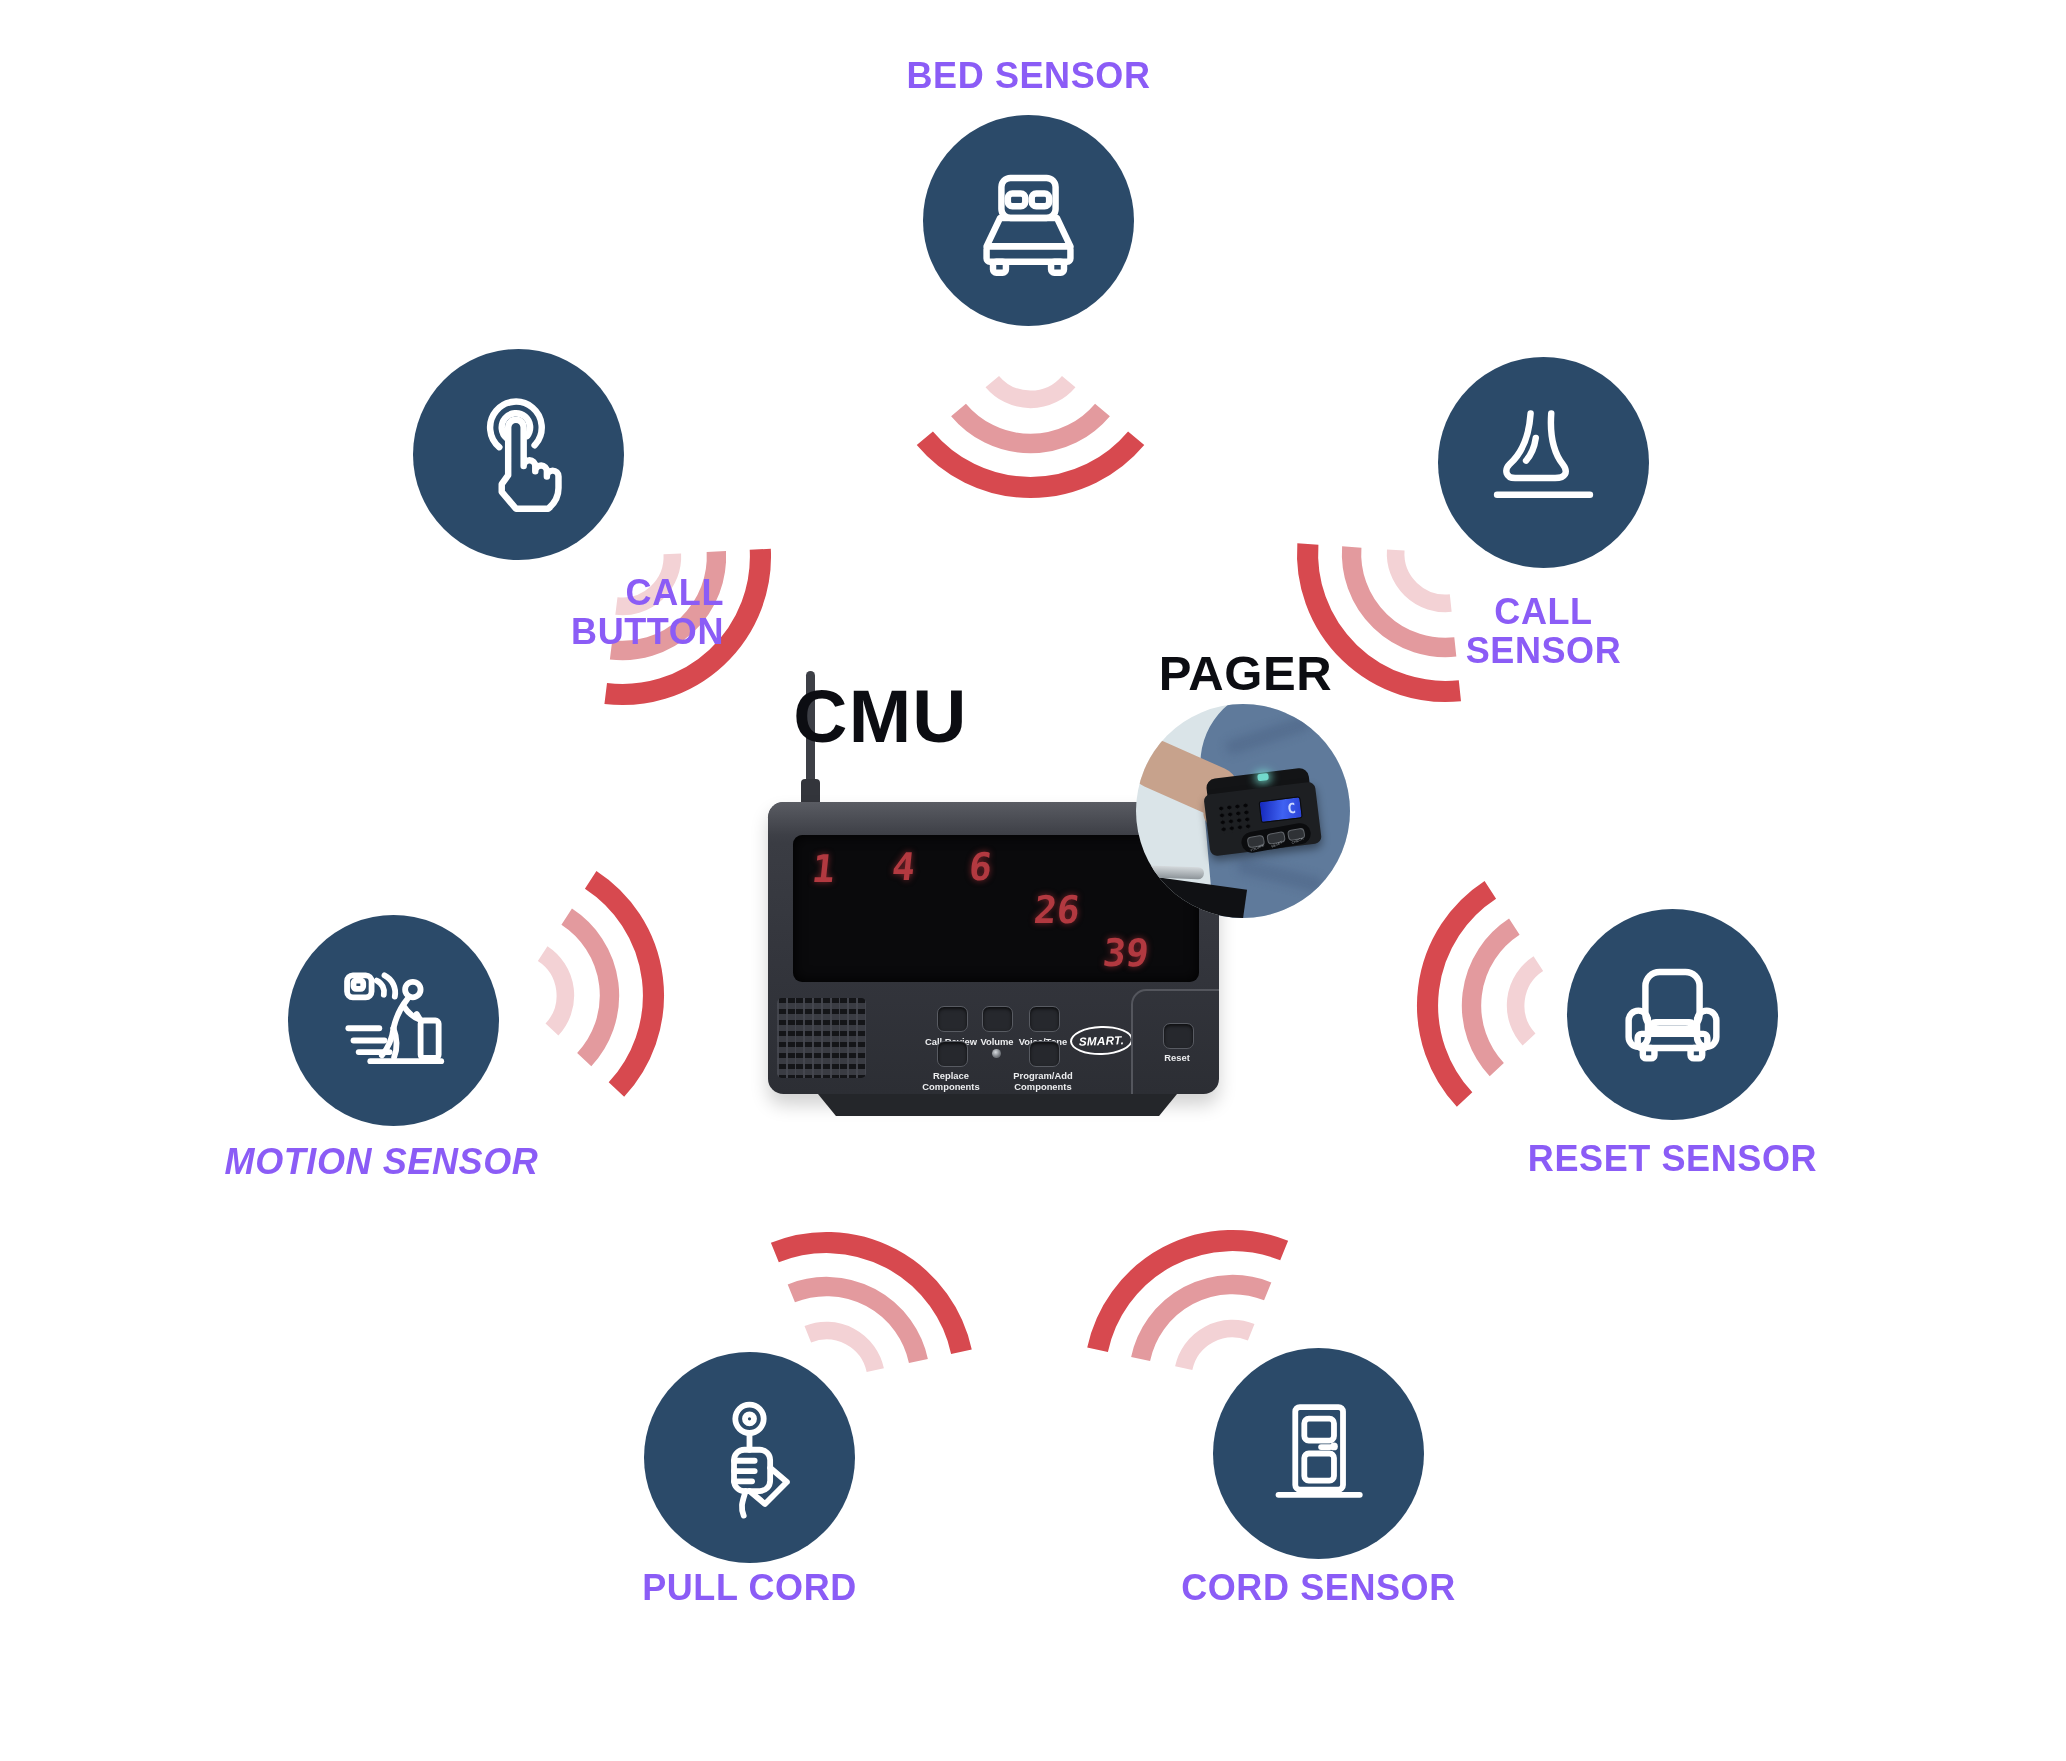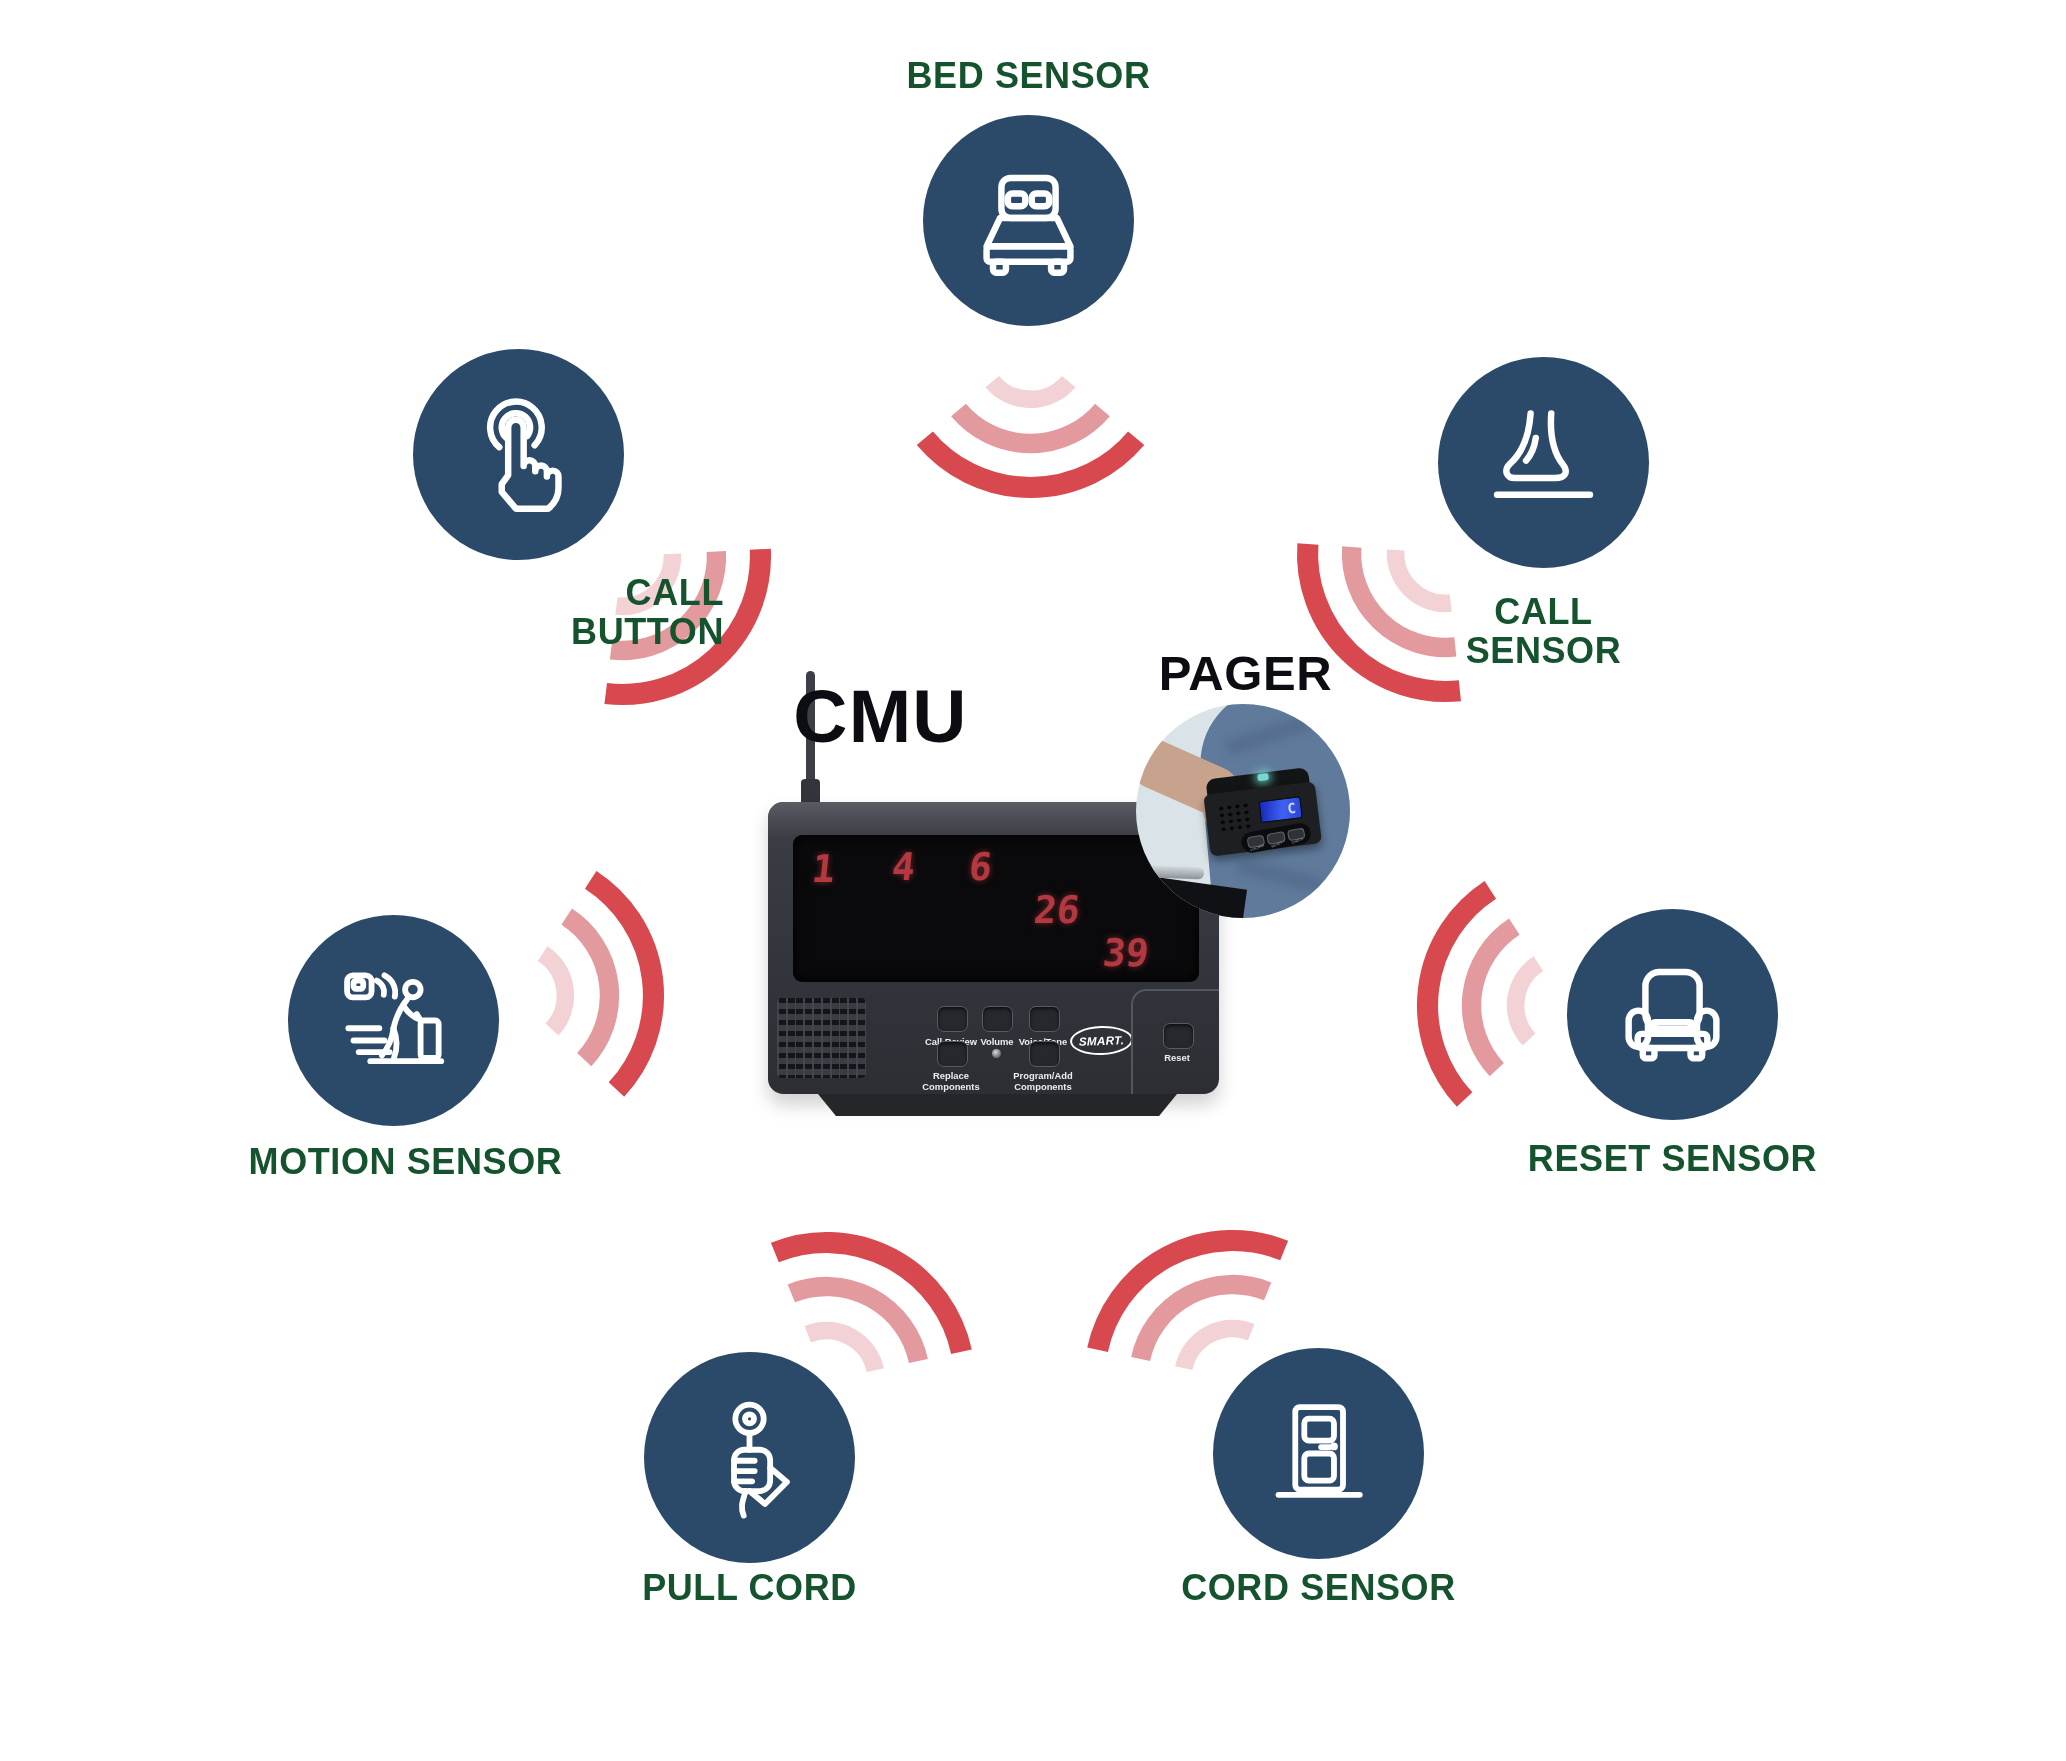--- a/index.html
+++ b/index.html
@@ -14,21 +14,21 @@
   .wifi .w-dark{stroke:#d7494f;stroke-width:36px;}
 
   
   .sensor-circle{position:absolute;width:211px;height:211px;border-radius:50%;
                  background:#2b4a69;z-index:2;display:flex;align-items:center;justify-content:center;}
   .sensor-circle svg{display:block;}
   .icon-stroke{fill:none;stroke:#ffffff;stroke-linecap:round;stroke-linejoin:round;}
 
   
   .slabel{position:absolute;width:411px;text-align:center;z-index:5;
-          font-weight:bold;font-size:36px;line-height:39px;color:#14532d;letter-spacing:0.6px;}
+          font-weight:bold;font-size:36px;line-height:39px;color:#8b5cf6;letter-spacing:0.6px;}
   .slabel span{display:block;}
   .big-label{position:absolute;text-align:center;z-index:5;font-weight:bold;color:#0c0d12;}
 
   
   .antenna{position:absolute;left:806px;top:671px;width:9.4px;height:139px;background:#3d3f46;
            border-radius:4.7px;z-index:3;}
   .antenna-nub{position:absolute;left:801px;top:779px;width:19px;height:27px;background:#33353b;
            border-radius:4.1px;z-index:3;}
   .device-body{position:absolute;left:768px;top:802px;width:451px;height:292px;z-index:3;
            background:linear-gradient(180deg,#4b4d55 0%,#3a3c43 14%,#33353c 55%,#2c2e34 100%);
@@ -243,21 +243,21 @@
       <span></span>
   </div>
   <div class="slabel" style="left:313px;top:573px;text-align:right;">
     <span>CALL</span>
       <span>BUTTON</span>
   </div>
   <div class="slabel" style="left:1338px;top:592px;">
     <span>CALL</span>
       <span>SENSOR</span>
   </div>
-  <div class="slabel" style="left:200px;top:1142px;">
+  <div class="slabel" style="left:176px;top:1142px;font-style:italic;">
     <span>MOTION SENSOR</span>
       <span></span>
   </div>
   <div class="slabel" style="left:1467px;top:1139px;">
     <span>RESET SENSOR</span>
       <span></span>
   </div>
   <div class="slabel" style="left:544px;top:1568px;">
     <span>PULL CORD</span>
       <span></span>

